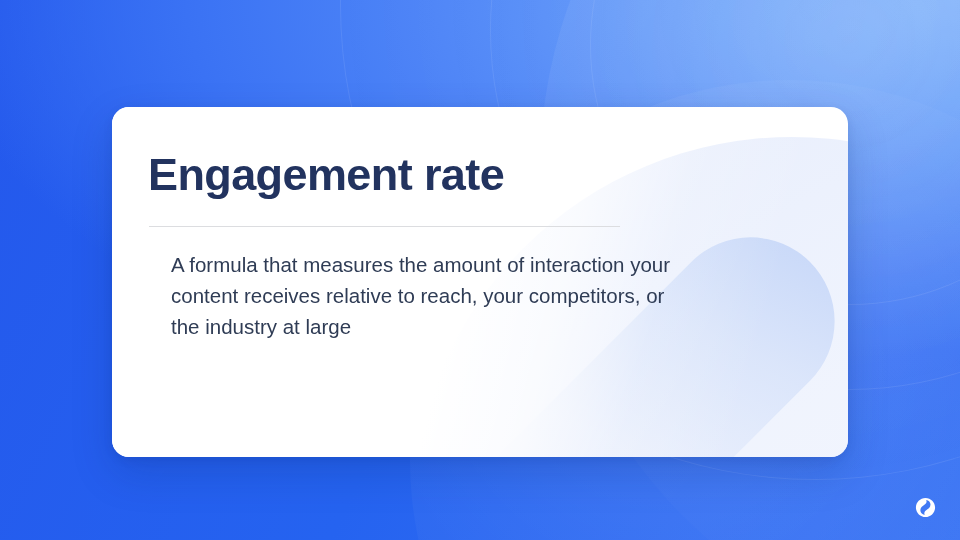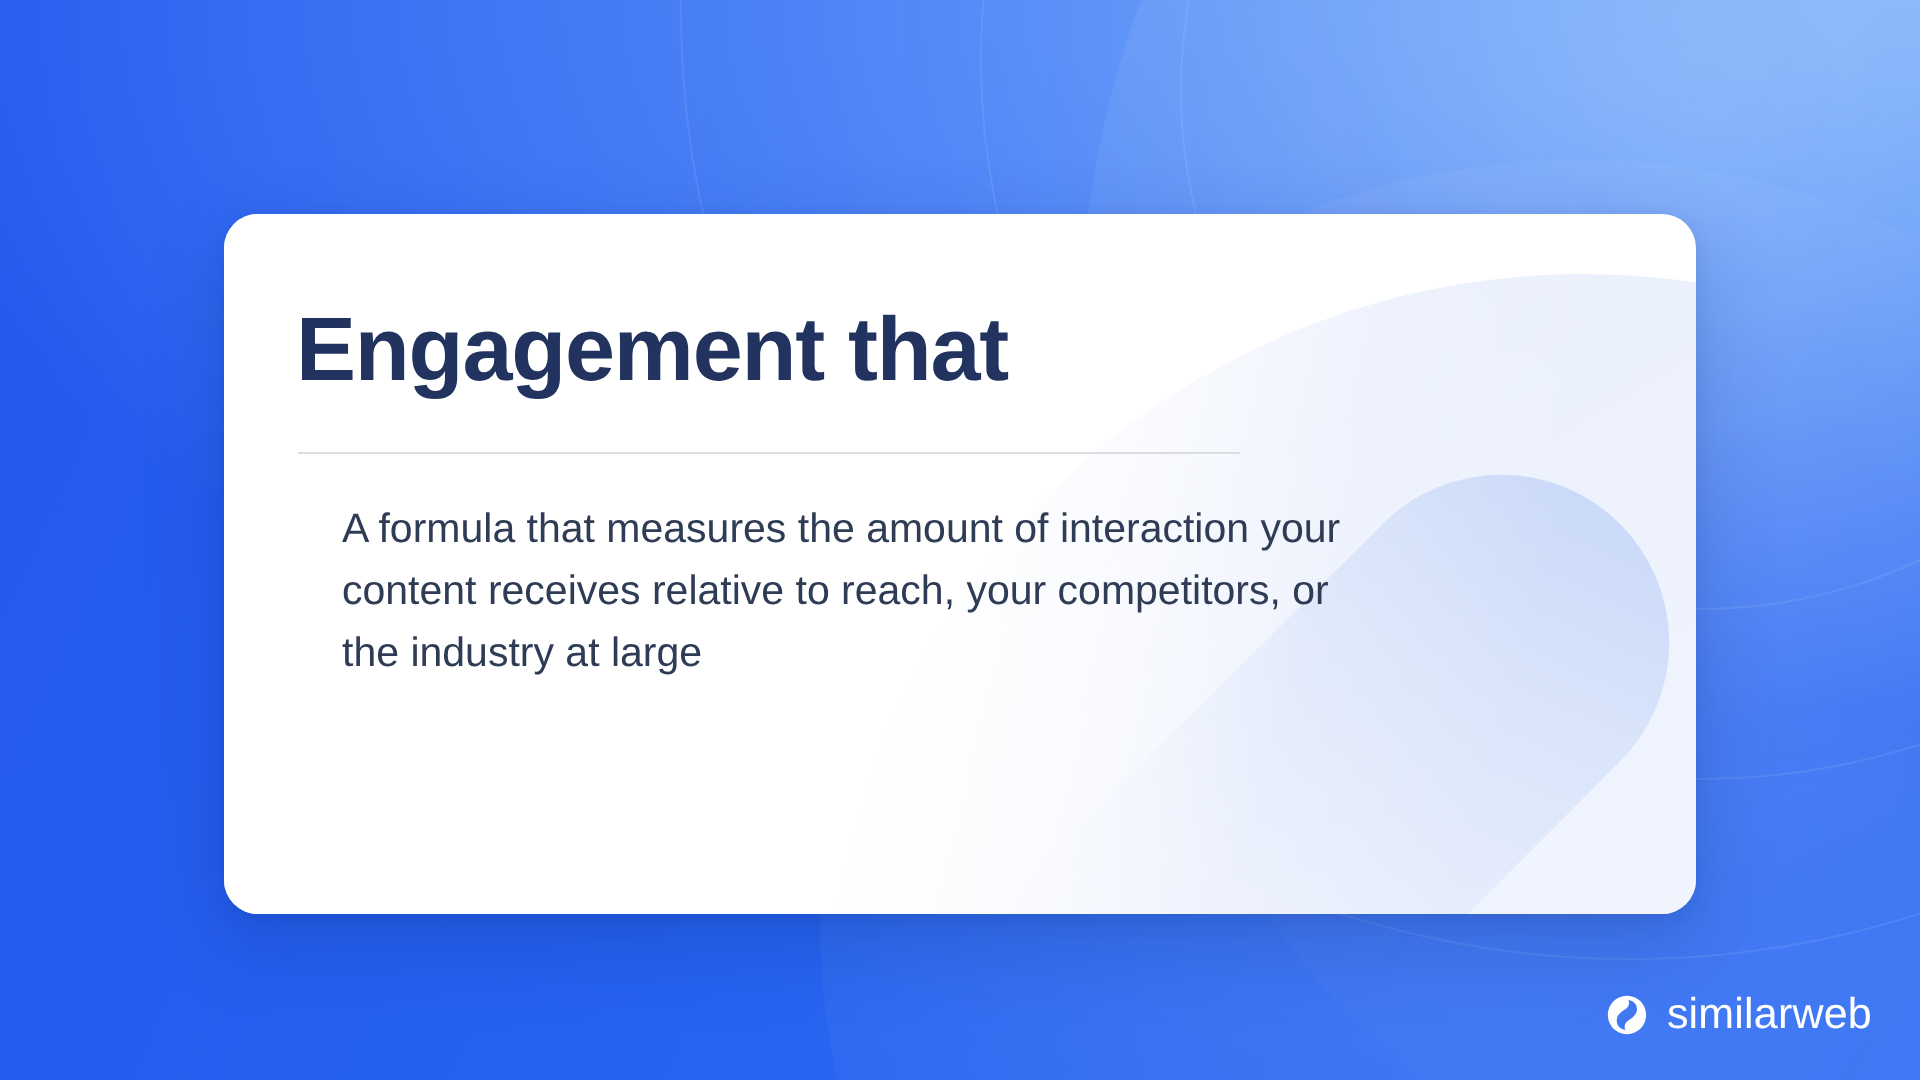--- a/index.html
+++ b/index.html
@@ -170,30 +170,29 @@
   <div class="bg-arc a2"></div>
   <div class="bg-arc a3"></div>
   <div class="bg-lobe"></div>
 
   <div class="card">
     <div class="card-arc"></div>
     <div class="card-capsule"></div>
     <div class="card-fade"></div>
 
     <div class="card-content">
-      <h1 class="card-title">Engagement that</h1>
+      <h1 class="card-title">Engagement rate</h1>
 
       <div class="card-divider"></div>
 
       <p class="card-body">A formula that measures the amount of interaction your content receives relative to reach, your competitors, or the industry at large</p>
     </div>
   </div>
 
   <div class="logo">
     <span>
       <svg class="logo-mark" viewBox="0 0 32 32" aria-hidden="true">
         <path fill="#ffffff" d="M16 1.4C7.9 1.4 1.4 7.9 1.4 16S7.9 30.6 16 30.6 30.6 24.1 30.6 16 24.1 1.4 16 1.4zm-1.2 25.9c-4.1-.6-6.6-3.3-6.6-7 0-4.6 3.6-6.5 6.1-8.4 2.2-1.6 3.3-3 3.3-5.1 0-.8-.2-1.6-.6-2.3 4.1.6 6.6 3.3 6.6 7 0 4.6-3.6 6.5-6.1 8.4-2.2 1.6-3.3 3-3.3 5.1 0 .8.2 1.6.6 2.3z"></path>
       </svg>
     </span>
-    <span class="logo-text">similarweb</span>
   </div>
 
 </div>
 
 </body></html>

